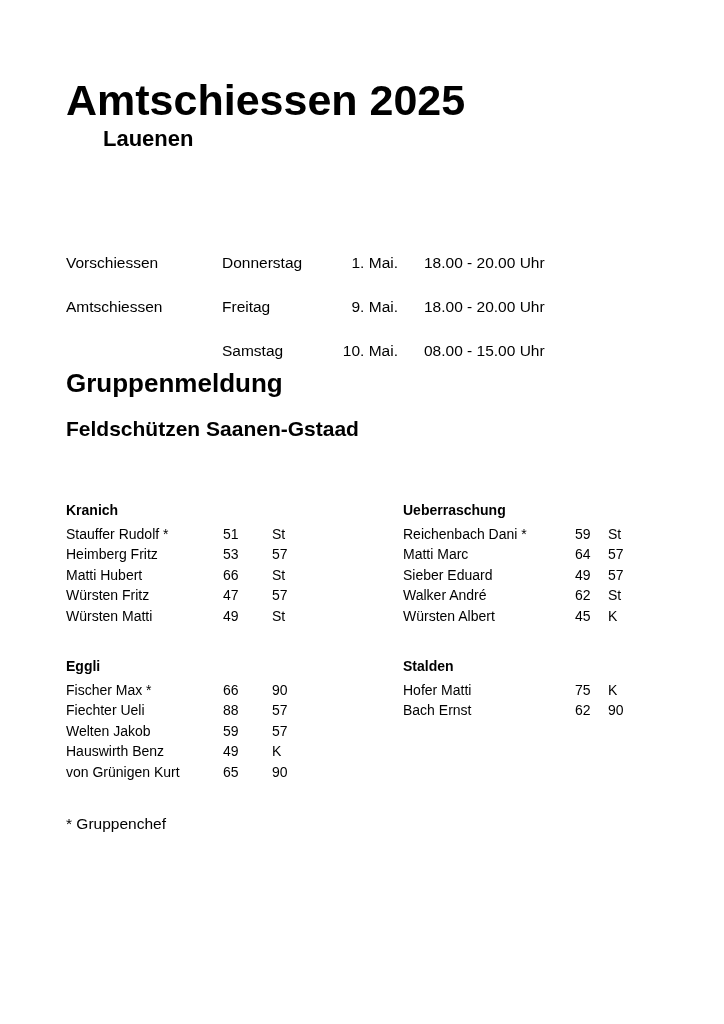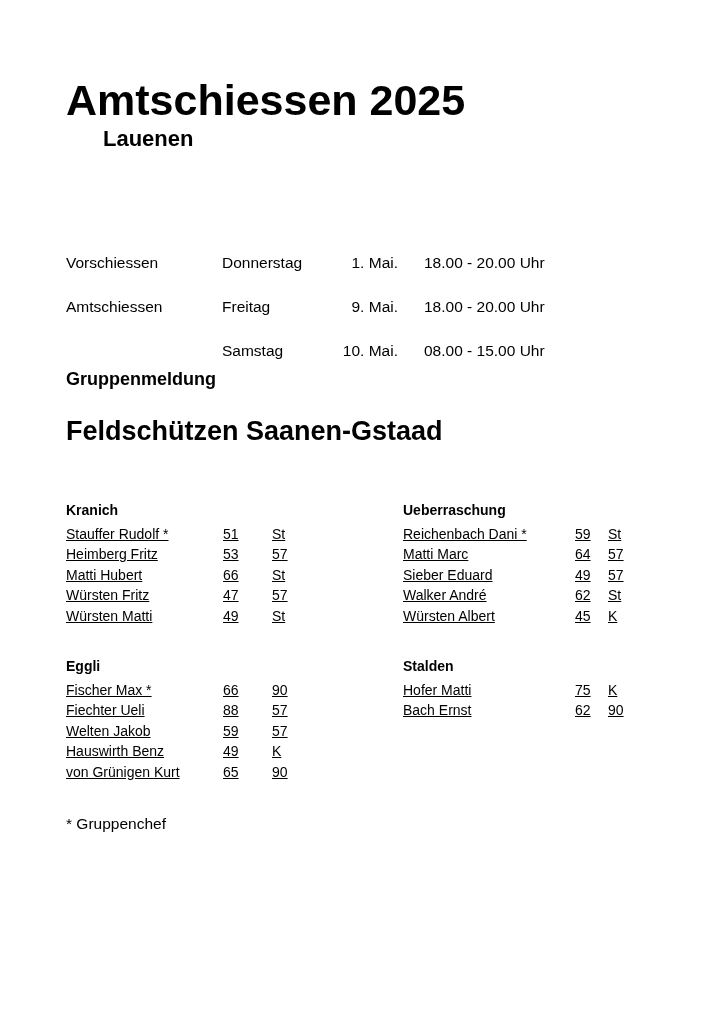--- a/index.html
+++ b/index.html
@@ -50,29 +50,29 @@
     display: grid;
     grid-template-columns: 156px 116px 60px 1fr;
     margin-top: 22px;
   }
   .sched-date { text-align: right; }
   .sched-time { padding-left: 26px; white-space: nowrap; }
 
   .section-heading {
     left: 66px;
     top: 370px;
-    font-size: 18px;
+    font-size: 26px;
     font-weight: bold;
     line-height: 1;
     white-space: nowrap;
   }
   .section-subheading {
     left: 66px;
     top: 418px;
-    font-size: 27px;
+    font-size: 21px;
     font-weight: bold;
     line-height: 1;
     white-space: nowrap;
   }
 
   
   .groups {
     left: 66px;
     top: 500px;
     width: 610px;
@@ -82,21 +82,21 @@
   }
   .group { font-size: 14px; line-height: 20.5px; }
   .group-name {
     font-weight: bold;
     margin-bottom: 3.2px;
     white-space: nowrap;
   }
   .member-row { display: grid; }
   .group.col-left  .member-row { grid-template-columns: 157px 49px 1fr; }
   .group.col-right .member-row { grid-template-columns: 172px 33px 1fr; }
-  .member-name, .member-score, .member-result { white-space: nowrap; text-decoration: underline; }
+  .member-name, .member-score, .member-result { white-space: nowrap; }
 
   .footnote {
     left: 66px;
     top: 816px;
     font-size: 15.5px;
     line-height: 1;
     white-space: nowrap;
   }
 </style>
 </head>

